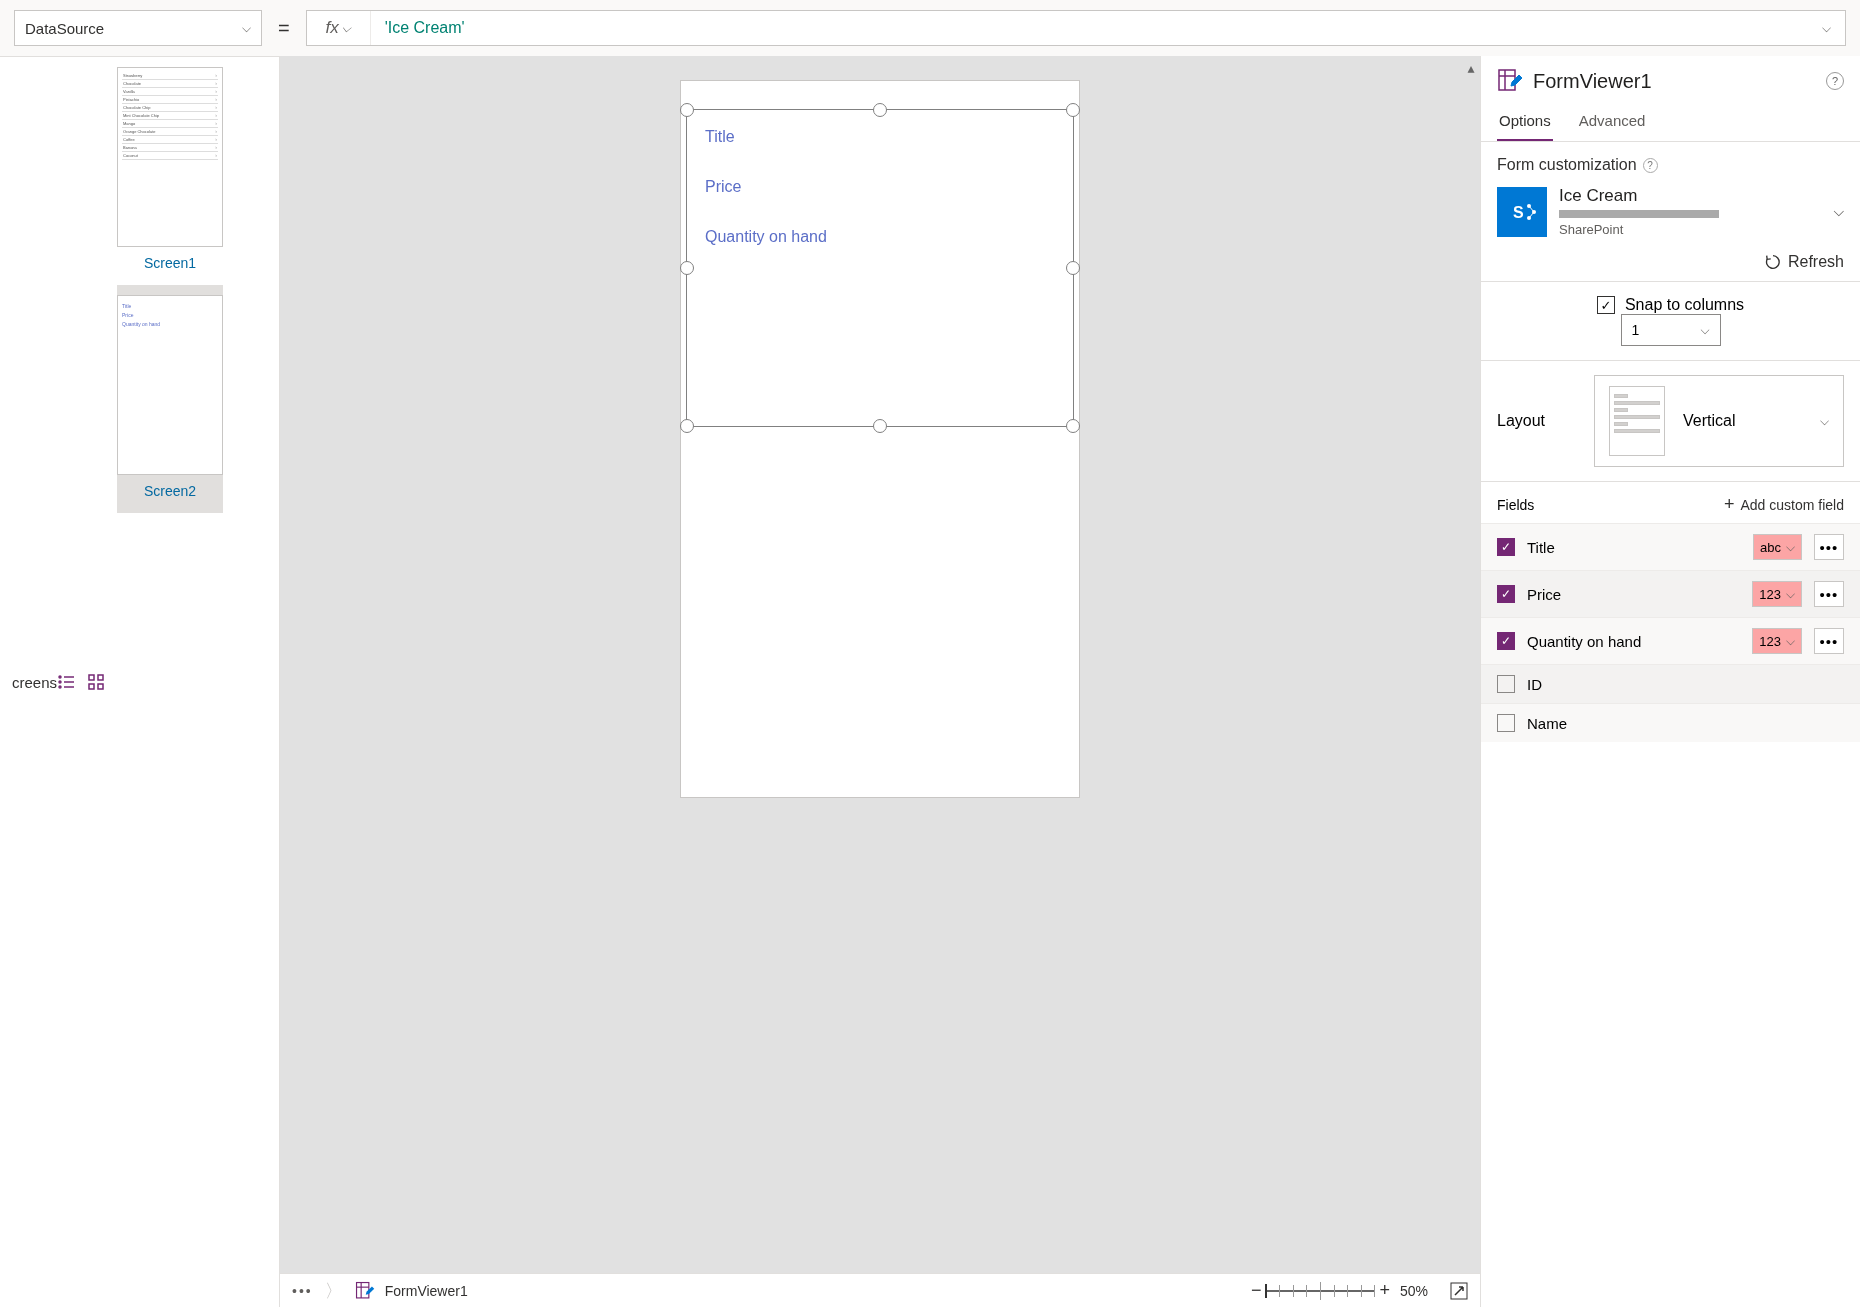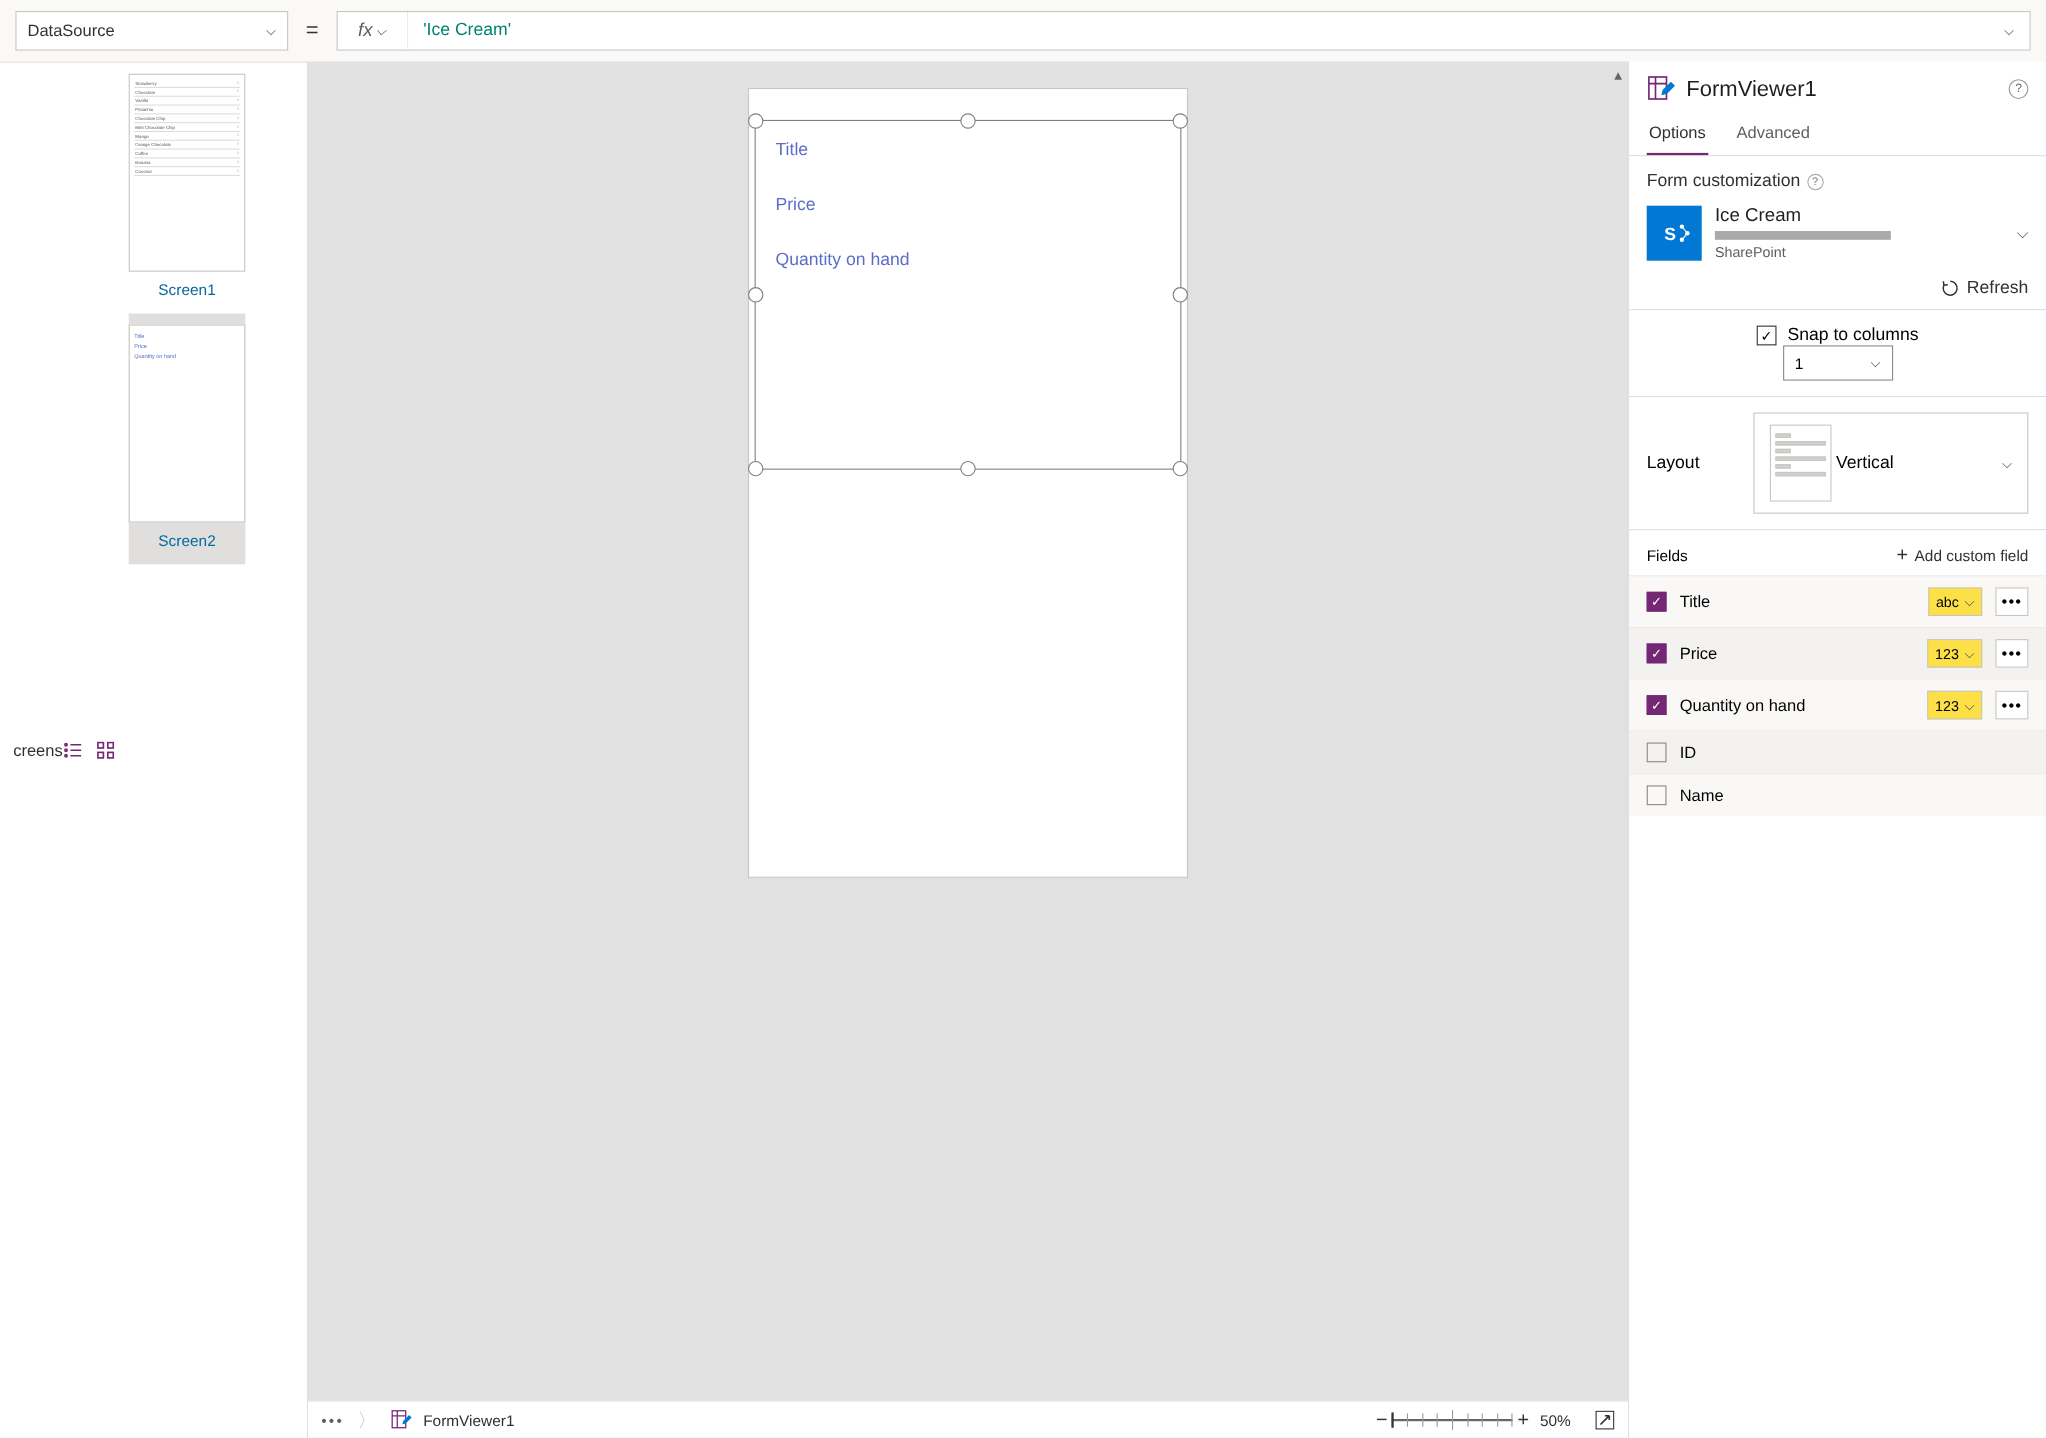--- a/index.html
+++ b/index.html
@@ -72,33 +72,33 @@
 .ds-type{ font-size:13px; color:#605e5c;}
 .ds-chev{ color:#605e5c; font-size:14px;}
 .refresh-row { display:flex; justify-content:flex-end; align-items:center; gap:6px; padding:10px 16px; color:#323130; }
 .refresh-row svg{ width:18px;height:18px;}
 .snap-row{display:flex;align-items:center;justify-content:space-between;flex-direction:column;}
 .snap-left{display:flex;align-items:center;gap:10px;}
 .chk{width:18px;height:18px;border:1px solid #323130;display:flex;align-items:center;justify-content:center;}
 .chk.on::after{content:"✓";font-size:13px;}
 .snap-select{width:100px;height:32px;border:1px solid #8a8886;display:flex;align-items:center;justify-content:space-between;padding:0 10px;font-size:14px;}
 .layout-row{display:flex;align-items:center;justify-content:space-between;}
-.layout-pick{display:flex;align-items:center;gap:4px;border:1px solid #c8c6c4;padding:10px 14px; width:250px;}
+.layout-pick{display:flex;align-items:center;gap:18px;border:1px solid #c8c6c4;padding:10px 14px; width:250px;}
 .layout-thumb{width:56px;height:70px;border:1px solid #c8c6c4;padding:4px;}
 .lt-line{height:4px;background:#d2d0ce;margin:3px 0;border:1px solid #c8c6c4;}
 .lt-half{width:30%;}
 .fields-header{display:flex;justify-content:space-between;align-items:center;padding:12px 16px 8px;font-size:14px;}
 .add-field{display:flex;align-items:center;gap:6px;color:#323130;}
 .field-row{display:flex;align-items:center;gap:12px;padding:10px 16px;font-size:15px;border-top:1px solid #edebe9;background:#f3f2f1;}
 .field-row:nth-child(odd){background:#f9f8f7;}
 .fchk{width:18px;height:18px;border:1px solid #8a8886;display:flex;align-items:center;justify-content:center;}
 .fchk.on{background:#742774;border-color:#742774;}
 .fchk.on::after{content:"✓";color:#fff;font-size:12px;}
 .field-name{flex:1;}
-.type-box{border:1px solid #c8c6c4;height:26px;padding:0 6px;display:flex;align-items:center;gap:5px;font-size:13px;background:#fde047;}
+.type-box{border:1px solid #c8c6c4;height:26px;padding:0 6px;display:flex;align-items:center;gap:5px;font-size:13px;background:#fca5a5;}
 .more-box{border:1px solid #c8c6c4;width:30px;height:26px;display:flex;align-items:center;justify-content:center;background:#fff;letter-spacing:1px;}
 svg{display:block;}
 </style>
 </head>
 <body>
 
 <div class="formula-bar">
   <div class="prop-select">
     <span>DataSource</span>
     <span class="chev">⌵</span>

